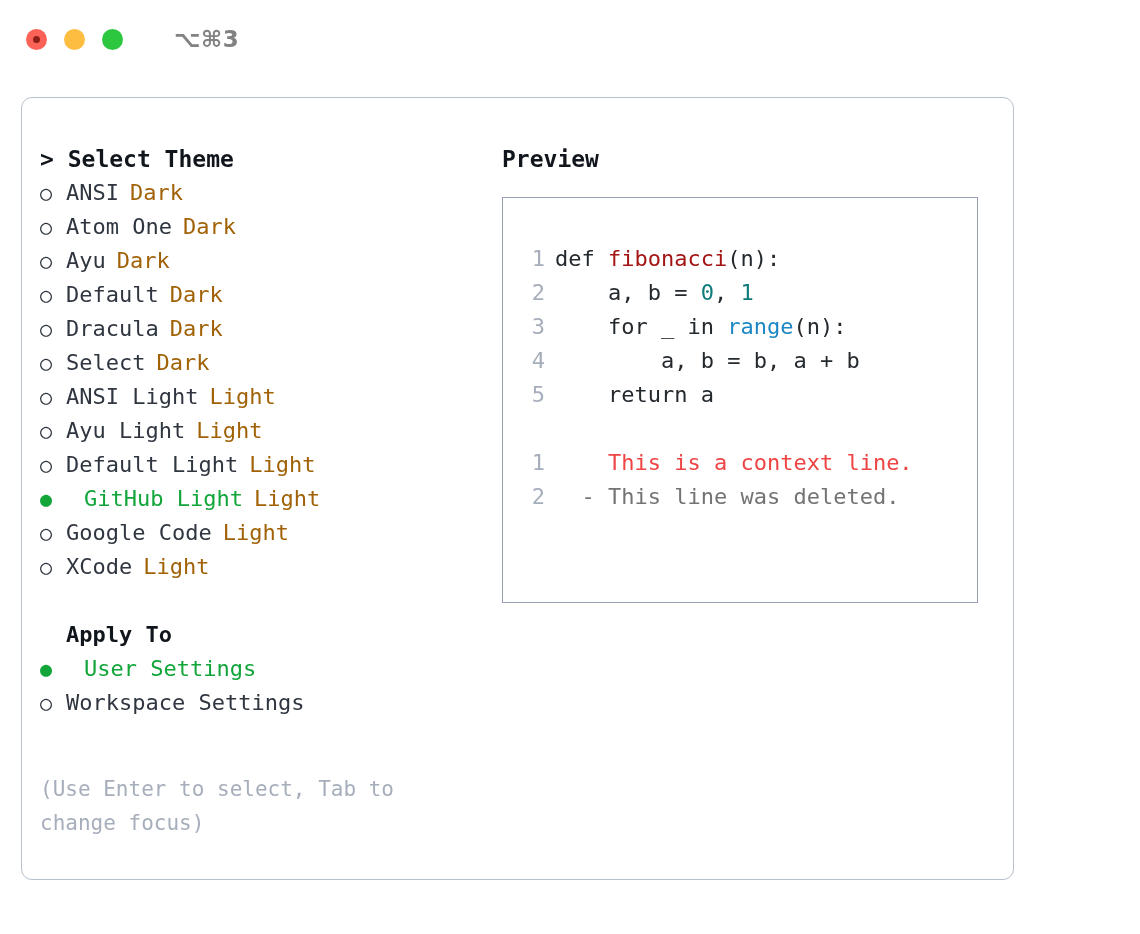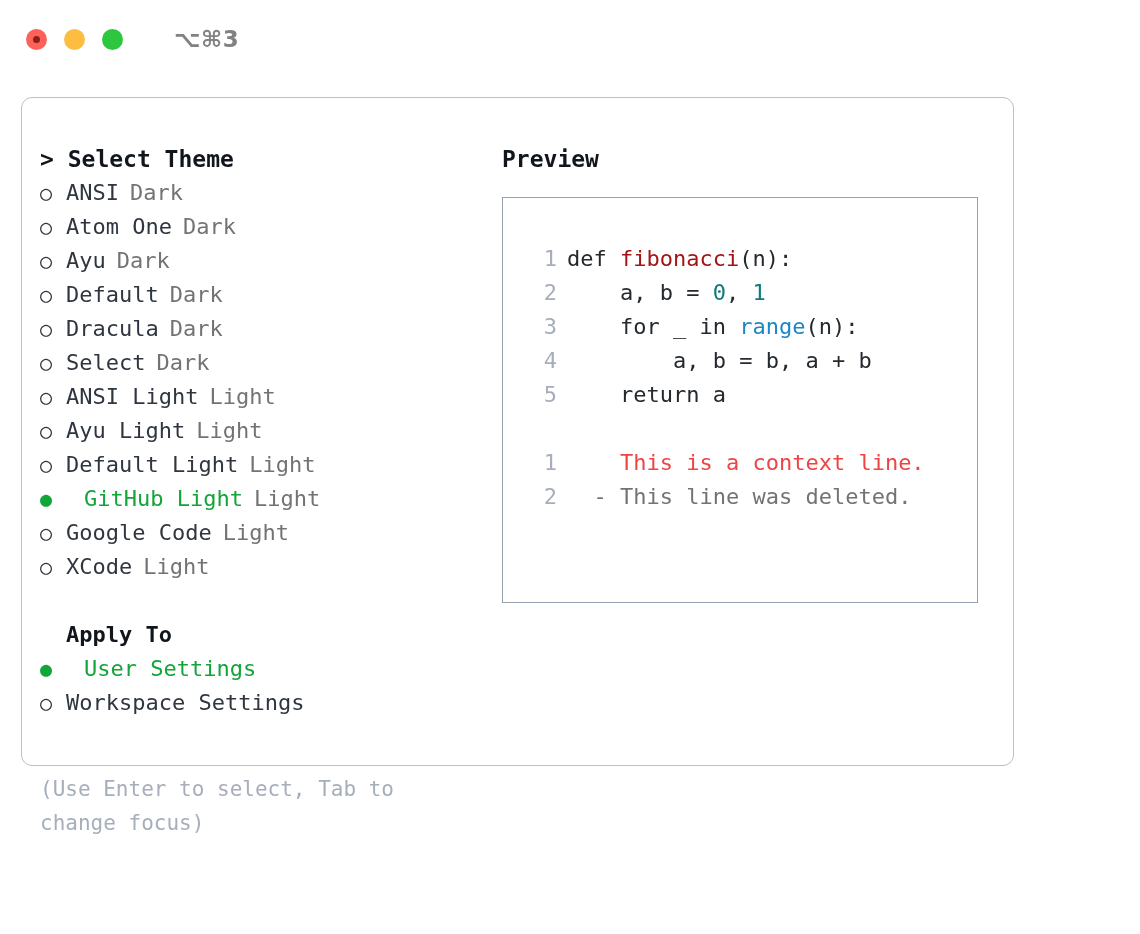--- a/index.html
+++ b/index.html
@@ -63,21 +63,21 @@
     letter-spacing: 0.5px;
     font-family: "DejaVu Sans", sans-serif;
   }
 
   
   .panel {
     position: absolute;
     left: 21px;
     top: 97px;
     width: 993px;
-    height: 669px;
+    height: 783px;
     border: 1.6px solid #b8c0cc;
     border-radius: 11px;
     box-sizing: border-box;
   }
 
   .columns {
     display: flex;
     padding: 44px 0 0 18px;
   }
   .col-left  { width: 462px; flex: none; }
@@ -102,21 +102,21 @@
     width: 26px;
     flex: none;
     font-size: 20px;
     color: #2f3640;
     line-height: 34px;
   }
   .marker.sel { color: #11a53a; }
   .opt-label { color: #2f3640; }
   .opt-row.selected .opt-label { color: #11a53a; margin-left: 18px; }
   .opt-tag {
-    color: #737373;
+    color: #a16207;
     padding-left: 11px;
   }
 
   .spacer-row { height: 34px; }
 
   .apply-head {
     font-size: 22px;
     font-weight: bold;
     color: #11161d;
     line-height: 34px;
@@ -139,21 +139,21 @@
     color: #11161d;
     line-height: 34px;
     white-space: pre;
   }
   .preview-box {
     margin-top: 21px;
     width: 476px;
     height: 406px;
     border: 1.6px solid #97a2b0;
     box-sizing: border-box;
-    padding: 44px 0 0 32px;
+    padding: 44px 0 0 20px;
   }
   .code-line {
     font-size: 22px;
     line-height: 34px;
     white-space: pre;
   }
   .ln {
     color: #a6aebb;
     display: inline-block;
     width: 22px;

